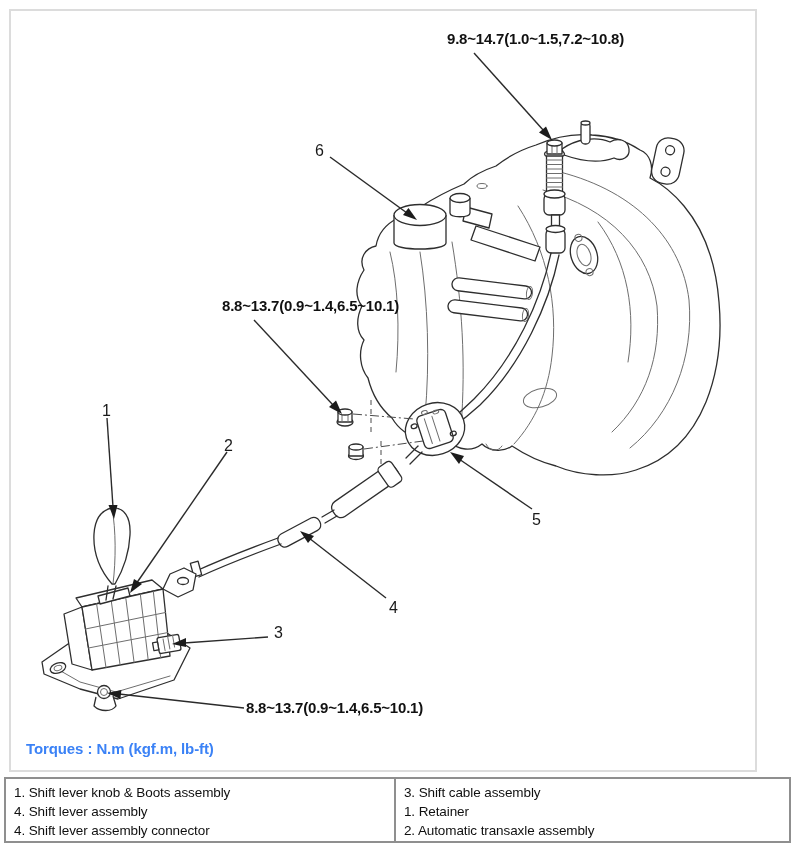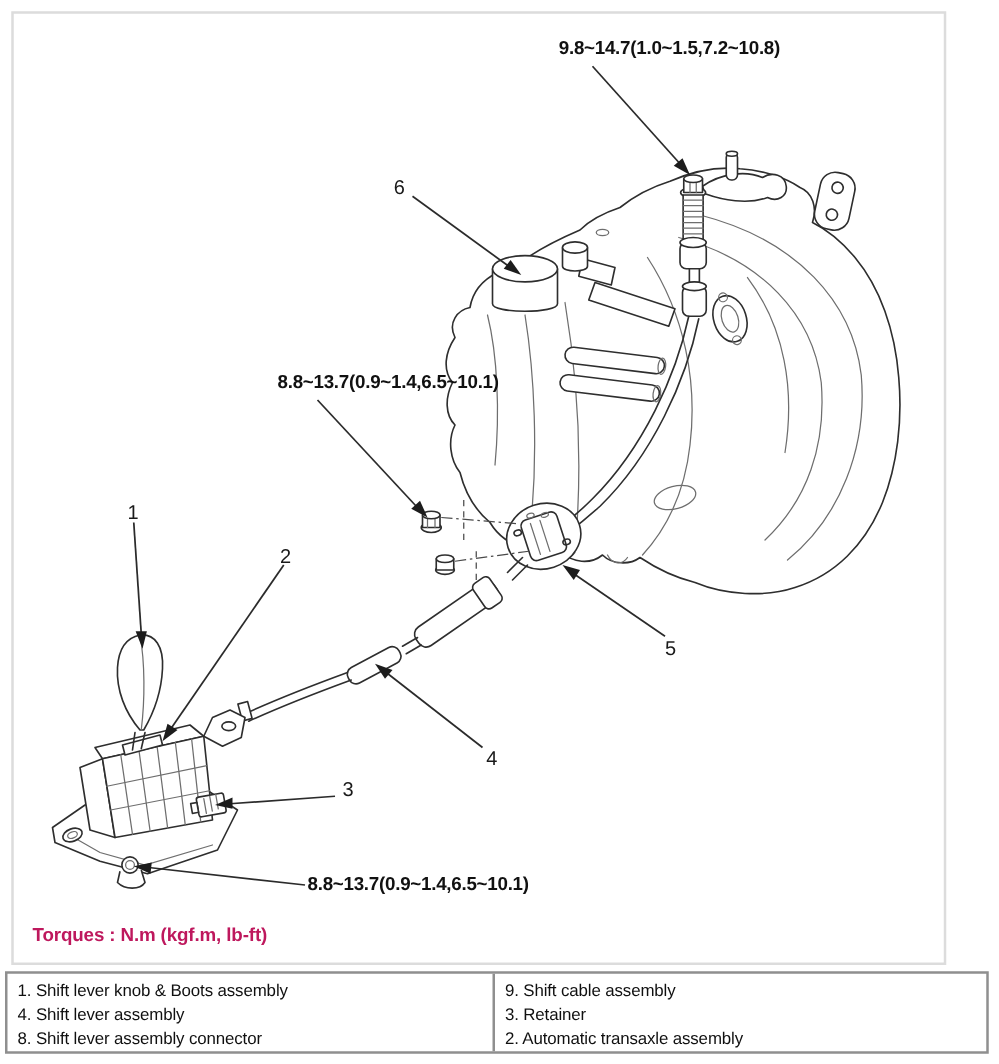--- a/index.html
+++ b/index.html
@@ -4,21 +4,21 @@
 <style>
   html,body{margin:0;padding:0;background:#fff;}
   .page{position:relative;width:799px;height:851px;background:#fff;overflow:hidden;
         font-family:"Liberation Sans", sans-serif;}
   .diagram-frame{position:absolute;left:9px;top:9px;width:744px;height:759px;
         border:2px solid #dcdcdc;background:#fff;}
   .diagram-svg{position:absolute;left:0;top:0;width:799px;height:851px;}
   .ann{position:absolute;font-weight:bold;font-size:15px;line-height:17px;color:#111;
        letter-spacing:-0.2px;white-space:nowrap;}
   .callout{position:absolute;font-size:16px;line-height:17px;color:#1a1a1a;white-space:nowrap;}
-  .torque-note{position:absolute;left:26px;top:740px;font-weight:bold;font-size:15px;color:#be185d;
+  .torque-note{position:absolute;left:26px;top:740px;font-weight:bold;font-size:15px;color:#3b82f6;
        letter-spacing:-0.1px;white-space:nowrap;}
   .legend-table{position:absolute;left:4px;top:777px;width:787px;height:66px;
        border:2px solid #8f8f8f;display:flex;background:#fff;box-sizing:border-box;}
   .legend-col{box-sizing:border-box;padding:4px 8px 0 8px;}
   .legend-col.left{width:49.8%;border-right:2px solid #8f8f8f;}
   .legend-col.right{width:50.2%;}
   .legend-row{font-size:13.5px;line-height:19px;color:#101010;letter-spacing:-0.1px;
        white-space:nowrap;overflow:hidden;}
   svg .ln{stroke:#2e2e2e;stroke-width:1.3;fill:none;stroke-linecap:round;stroke-linejoin:round;}
   svg .lnf{stroke:#2e2e2e;stroke-width:1.3;fill:#fff;stroke-linejoin:round;}
@@ -262,22 +262,22 @@
   <span class="callout" style="left:224px;top:437px">2</span>
   <span class="callout" style="left:274px;top:624px">3</span>
   <span class="callout" style="left:389px;top:599px">4</span>
   <span class="callout" style="left:532px;top:511px">5</span>
   <span class="callout" style="left:315px;top:142px">6</span>
 
   <div class="legend-table">
     <div class="legend-col left">
       <div class="legend-row">1. Shift lever knob &amp; Boots assembly</div>
       <div class="legend-row">4. Shift lever assembly</div>
-      <div class="legend-row">8. Shift lever assembly connector</div>
+      <div class="legend-row">4. Shift lever assembly connector</div>
     </div>
     <div class="legend-col right">
-      <div class="legend-row">9. Shift cable assembly</div>
-      <div class="legend-row">3. Retainer</div>
+      <div class="legend-row">3. Shift cable assembly</div>
+      <div class="legend-row">1. Retainer</div>
       <div class="legend-row">2. Automatic transaxle assembly</div>
     </div>
   </div>
 
 </div>
 
 </body></html>

